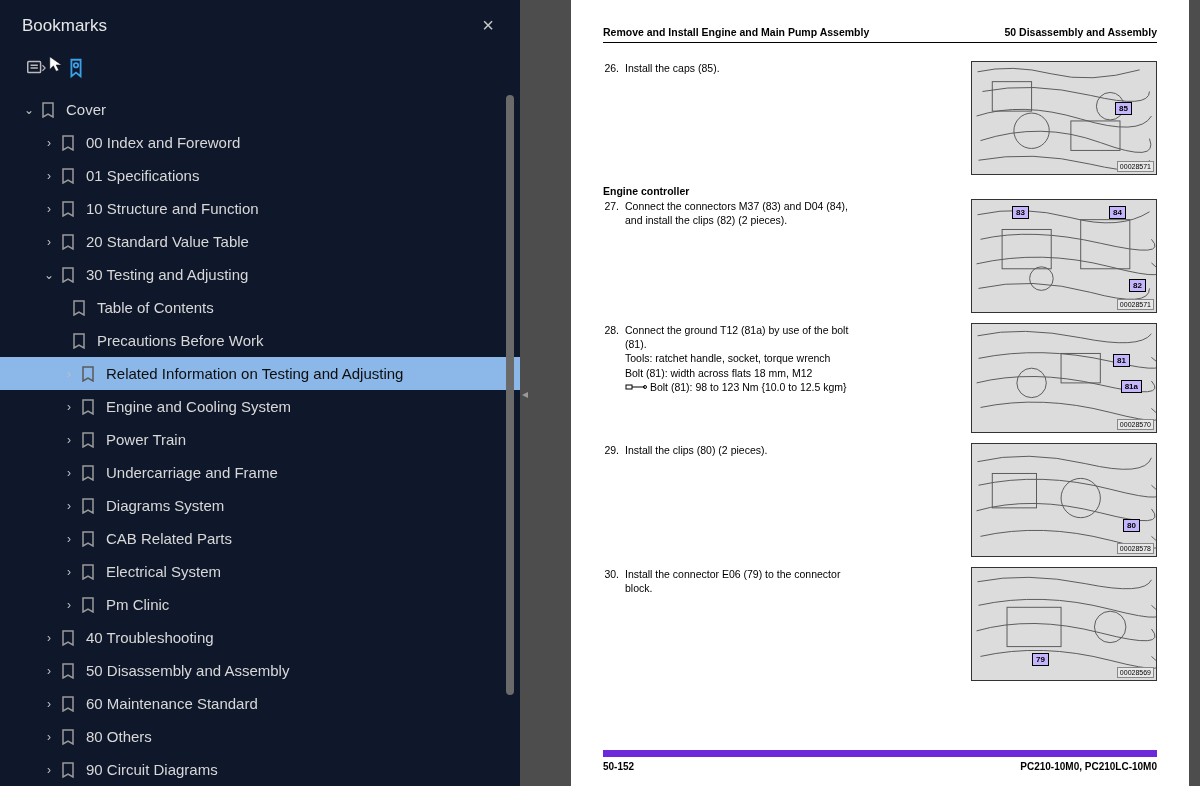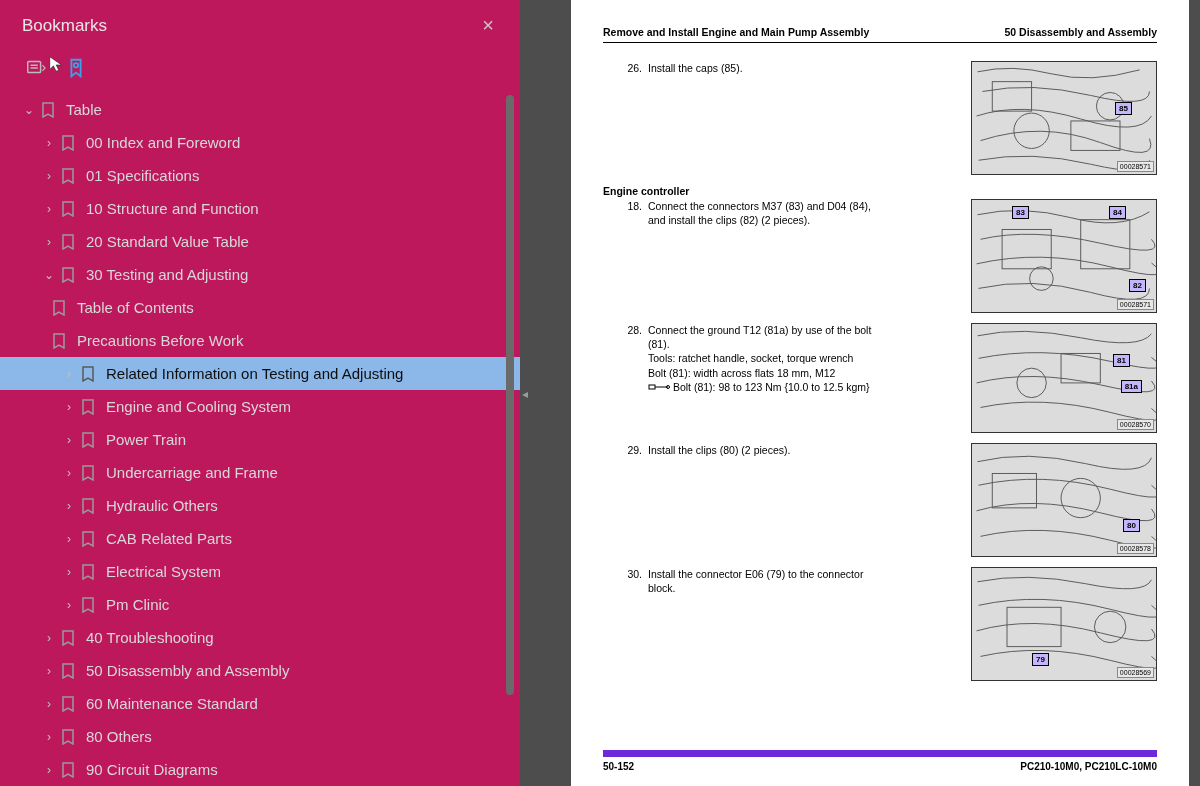--- a/index.html
+++ b/index.html
@@ -1,47 +1,47 @@
 <!DOCTYPE html>
 <html><head>
 <meta charset="utf-8">
 <style>
   * { margin:0; padding:0; box-sizing:border-box; }
   body { font-family: "Segoe UI", Arial, sans-serif; background:#4d4d4d; width:1200px; height:786px; overflow:hidden; display:flex; }
-  .sidebar { width:520px; height:786px; background:#be185d; color:#d8d8d8; display:flex; flex-direction:column; }
+  .sidebar { width:520px; height:786px; background:#0f172a; color:#d8d8d8; display:flex; flex-direction:column; }
   .sb-header { display:flex; align-items:center; justify-content:space-between; padding:10px 18px 10px 22px; font-size:17px; color:#e6e6e6; }
   .close-x { font-size:20px; color:#c8c8c8; cursor:pointer; padding:4px 8px; }
   .sb-toolbar { display:flex; align-items:center; gap:12px; padding:6px 14px 10px 22px; }
   .tb-btn { width:28px; height:22px; display:flex; align-items:center; justify-content:center; color:#bcbcbc; }
   .tb-btn svg { width:22px; height:22px; }
   .ribbon-btn svg { stroke:#3aa0e8; }
   .tree { flex:1; overflow:hidden; position:relative; padding:4px 0 6px 0; }
   .scrollbar { position:absolute; right:6px; top:6px; width:8px; height:600px; background:#6a6a6a; border-radius:4px; }
   .node { display:flex; align-items:center; height:33px; font-size:15px; cursor:pointer; white-space:nowrap; }
   .node .chev { width:18px; display:flex; justify-content:center; color:#c0c0c0; font-size:12px; }
   .node .bm-icon { width:20px; display:flex; justify-content:center; margin-right:8px; }
   .node .bm-icon svg { width:14px; height:16px; stroke:#9a9a9a; fill:none; stroke-width:1.5; }
   .lvl0 { padding-left:20px; }
   .lvl1 { padding-left:40px; }
   .lvl2 { padding-left:60px; }
-  .lvl3 { padding-left:31px; }
+  .lvl3 { padding-left:51px; }
   .selected { background:#8bb8e8; color:#0e0e0e; }
   .selected .bm-icon svg { stroke:#5a5a5a; }
   .spacer-chev { width:18px; }
   .arrow-pointer { position:absolute; left:48px; top:55px; pointer-events:none; }
   .arrow-pointer svg { width:18px; height:18px; fill:#fff; stroke:#000; stroke-width:0.5; }
 
   .divider { width:40px; height:786px; background:#4d4d4d; display:flex; align-items:center; justify-content:center; position:relative; }
   .div-handle { position:absolute; left:0; top:380px; width:10px; height:28px; display:flex; align-items:center; justify-content:center; color:#9a9a9a; font-size:12px; }
 
   .page-wrap { flex:1; height:786px; background:#4d4d4d; overflow:hidden; }
   .page { margin:0 auto; width:618px; height:786px; background:#fff; padding:26px 32px 10px 32px; font-family: Arial, sans-serif; color:#000; position:relative; }
   .pg-header { display:flex; justify-content:space-between; font-size:10.5px; font-weight:bold; border-bottom:1.5px solid #000; padding-bottom:4px; margin-bottom:18px; }
   .step { display:flex; margin-bottom:10px; font-size:10.5px; line-height:1.35; }
-  .step-col { flex:1; display:flex;margin-left:23px; }
+  .step-col { flex:1; display:flex; }
   .step-num { width:22px; text-align:right; padding-right:6px; }
   .step-body { flex:1; max-width:238px; }
   .sub-head { font-weight:bold; font-size:10.5px; margin:6px 0 2px 0;}
   .fig { width:186px; height:114px; border:1px solid #333; background:#dcdcdc; position:relative; overflow:hidden; flex-shrink:0; }
   .fig.short { height:110px; }
   .fig svg { width:100%; height:100%; }
   .callout { position:absolute; background:#c4b5fd; border:1px solid #000; font-size:8px; padding:0 3px; line-height:11px; font-weight:bold; }
   .figid { position:absolute; right:2px; bottom:2px; background:#e8e8e8; border:1px solid #888; font-size:7px; padding:0 2px; }
   .torque-icon { display:inline-block; width:22px; vertical-align:middle; }
   .pg-footer { position:absolute; bottom:14px; left:32px; right:32px; display:flex; justify-content:space-between; font-size:10px; font-weight:bold; border-top:7px solid #6d28d9; padding-top:4px; }
@@ -80,21 +80,21 @@
   <div class="tree">
     <div class="scrollbar"></div>
 
     <div class="node lvl0">
       <span class="chev">⌄</span>
       <span class="bm-icon">
           <svg viewBox="0 0 14 16">
             <path d="M2 1 h10 v14 l-5 -3 -5 3 z"></path>
           </svg>
         </span>
-      <span>Table</span>
+      <span>Cover</span>
     </div>
 
     <div class="node lvl1">
         <span class="chev">›</span>
         <span class="bm-icon">
           <svg viewBox="0 0 14 16">
             <path d="M2 1 h10 v14 l-5 -3 -5 3 z"></path>
           </svg>
         </span>
         <span>00 Index and Foreword</span>
@@ -190,21 +190,21 @@
         </span>
         <span>Undercarriage and Frame</span>
       </div>
     <div class="node lvl2">
         <span class="chev">›</span>
         <span class="bm-icon">
           <svg viewBox="0 0 14 16">
             <path d="M2 1 h10 v14 l-5 -3 -5 3 z"></path>
           </svg>
         </span>
-        <span>Hydraulic Others</span>
+        <span>Diagrams System</span>
       </div>
     <div class="node lvl2">
         <span class="chev">›</span>
         <span class="bm-icon">
           <svg viewBox="0 0 14 16">
             <path d="M2 1 h10 v14 l-5 -3 -5 3 z"></path>
           </svg>
         </span>
         <span>CAB Related Parts</span>
       </div>
@@ -303,21 +303,21 @@
           </svg>
         <div class="callout" style="top:40px;right:24px">85</div>
         <div class="figid">00028571</div>
       </div>
     </div>
 
     <div class="sub-head">Engine controller</div>
 
     <div class="step">
       <div class="step-col">
-        <div class="step-num">18.</div>
+        <div class="step-num">27.</div>
         <div class="step-body">Connect the connectors M37 (83) and D04 (84), and install the clips (82) (2 pieces).</div>
       </div>
       <div class="fig">
         <svg viewBox="0 0 186 114">
             <g class="engine-lines">
           <path d="M5 15 Q50 5 100 18 T180 12 M8 40 Q60 28 130 44 T182 40 M4 65 Q70 50 140 68 T182 64 M6 90 Q60 78 120 94 T180 90"></path>
           <rect x="30" y="30" width="50" height="40"></rect>
               <rect x="110" y="20" width="50" height="50"></rect>
               <circle cx="70" cy="80" r="12"></circle>
         </g>

